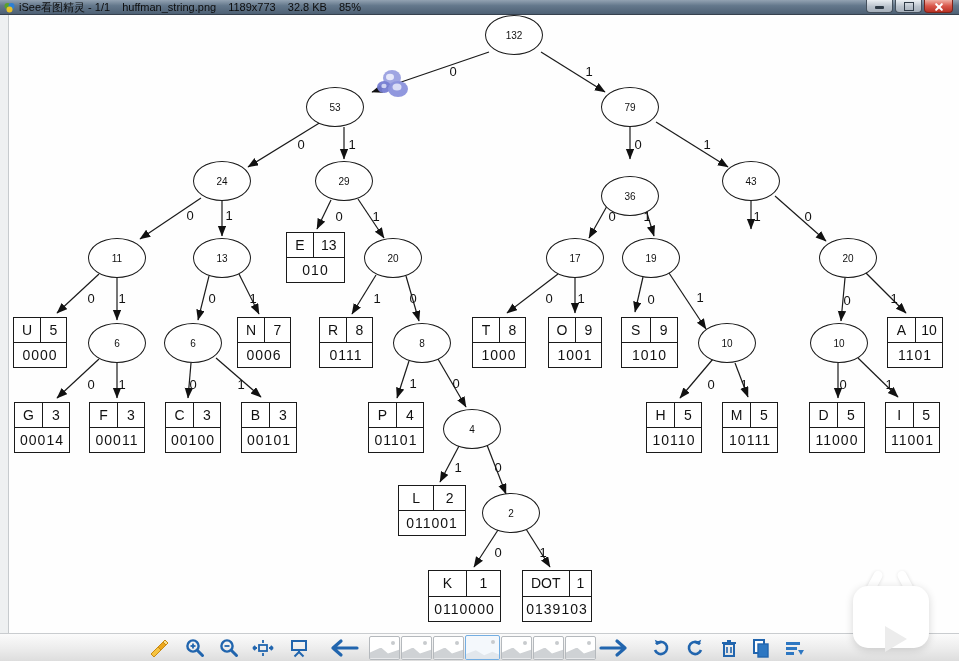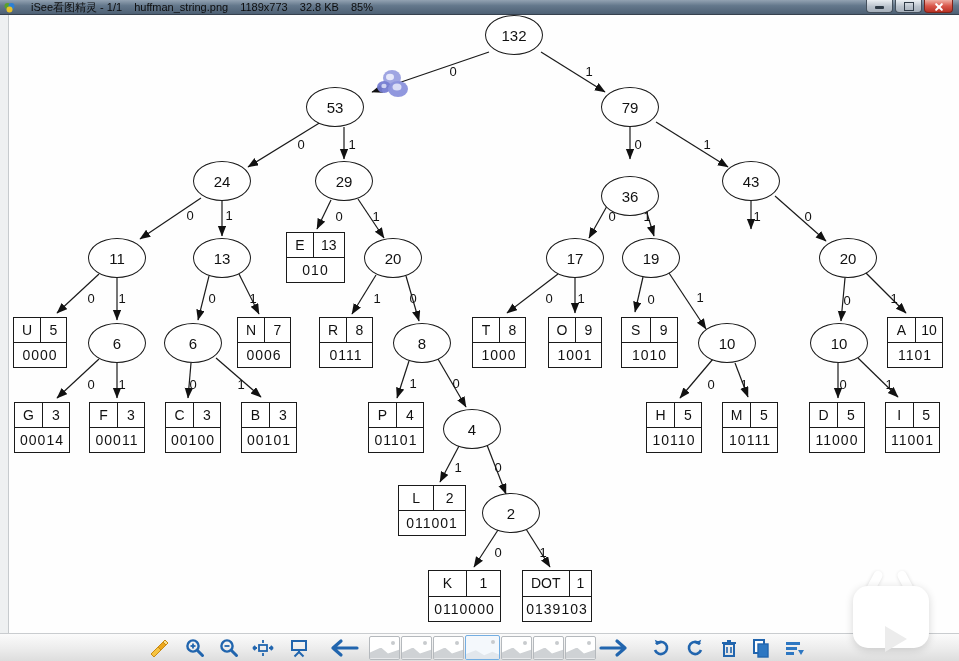--- a/index.html
+++ b/index.html
@@ -2,21 +2,21 @@
 <html><head>
 <meta charset="utf-8">
 <style>
   html,body{margin:0;padding:0;background:#222;}
   .window{position:relative;width:959px;height:661px;overflow:hidden;background:#fff;
     font-family:"Liberation Sans",sans-serif;}
   
   .titlebar{position:absolute;top:0;left:0;right:0;height:14px;z-index:40;
     background:linear-gradient(180deg,#93a2b2 0%,#64788c 40%,#4d6074 100%);
     border-bottom:1px solid #36414e;display:flex;align-items:center;}
-  .titlebar .ttext{font-size:11px;color:#0d0d0d;white-space:nowrap;margin-left:16px;}
+  .titlebar .ttext{font-size:11px;color:#0d0d0d;white-space:nowrap;margin-left:4px;}
   .ttext span{margin-right:9px;}
   .appicon{width:11px;height:11px;margin-left:4px;flex:0 0 auto;}
   .wcontrols{position:absolute;right:6px;top:0;display:flex;gap:2px;}
   .wbtn{width:27px;height:13px;border:1px solid #45505c;border-top:none;
     border-radius:0 0 4px 4px;background:linear-gradient(180deg,#ecf0f4,#b9c2cc 55%,#a6b0bb);
     display:flex;align-items:center;justify-content:center;box-sizing:border-box;}
   .wbtn.close{width:29px;background:linear-gradient(180deg,#f0b0a4,#d9574a 50%,#b83225);border-color:#7e241a;}
   .glyph-min{width:9px;height:3px;background:#2e3a46;border-radius:1px;margin-top:3px;}
   .glyph-max{width:8px;height:7px;border:1px solid #2e3a46;background:transparent;position:relative;}
   .glyph-x{position:relative;width:9px;height:9px;}
@@ -24,21 +24,21 @@
   .glyph-x:before{transform:rotate(45deg);} .glyph-x:after{transform:rotate(-45deg);}
   
   .canvas{position:absolute;left:0;top:14px;right:0;bottom:27px;background:#fefefe;z-index:1;}
   .leftstrip{position:absolute;left:0;top:0;bottom:0;width:8px;background:#eef0f1;border-right:1px solid #c6cacd;}
   .tree-layer{position:absolute;left:0;top:0;width:959px;height:620px;}
   .tree-layer svg{position:absolute;left:0;top:0;}
   .tree-layer svg line{stroke:#1a1a1a;stroke-width:1.2;}
   .elabel{font-family:"Liberation Sans",sans-serif;font-size:13px;fill:#111;text-anchor:middle;}
   .tnode{position:absolute;width:58px;height:40px;border:1.4px solid #1a1a1a;border-radius:50%;
     background:#fff;display:flex;align-items:center;justify-content:center;
-    font-size:15px;color:#111;box-sizing:border-box;}
+    font-size:10px;color:#111;box-sizing:border-box;}
   .leaf{position:absolute;border:1.4px solid #1a1a1a;background:#fff;box-sizing:border-box;
     display:flex;flex-direction:column;font-size:14px;color:#111;}
   .leaf .top{display:flex;flex:1;border-bottom:1.4px solid #1a1a1a;min-height:0;}
   .leaf .chr{border-right:1.4px solid #1a1a1a;display:flex;align-items:center;justify-content:center;}
   .leaf .frq{flex:1;display:flex;align-items:center;justify-content:center;}
   .leaf .code{flex:1;display:flex;align-items:center;justify-content:center;letter-spacing:1px;}
   
   .toolbar{position:absolute;left:0;right:0;bottom:0;height:27px;z-index:40;
     background:linear-gradient(180deg,#fbfbfb,#ececec 55%,#dddddd);border-top:1px solid #c9cccf;}
   .tb-btn{position:absolute;top:2px;width:26px;height:23px;display:flex;align-items:center;justify-content:center;cursor:pointer;}

